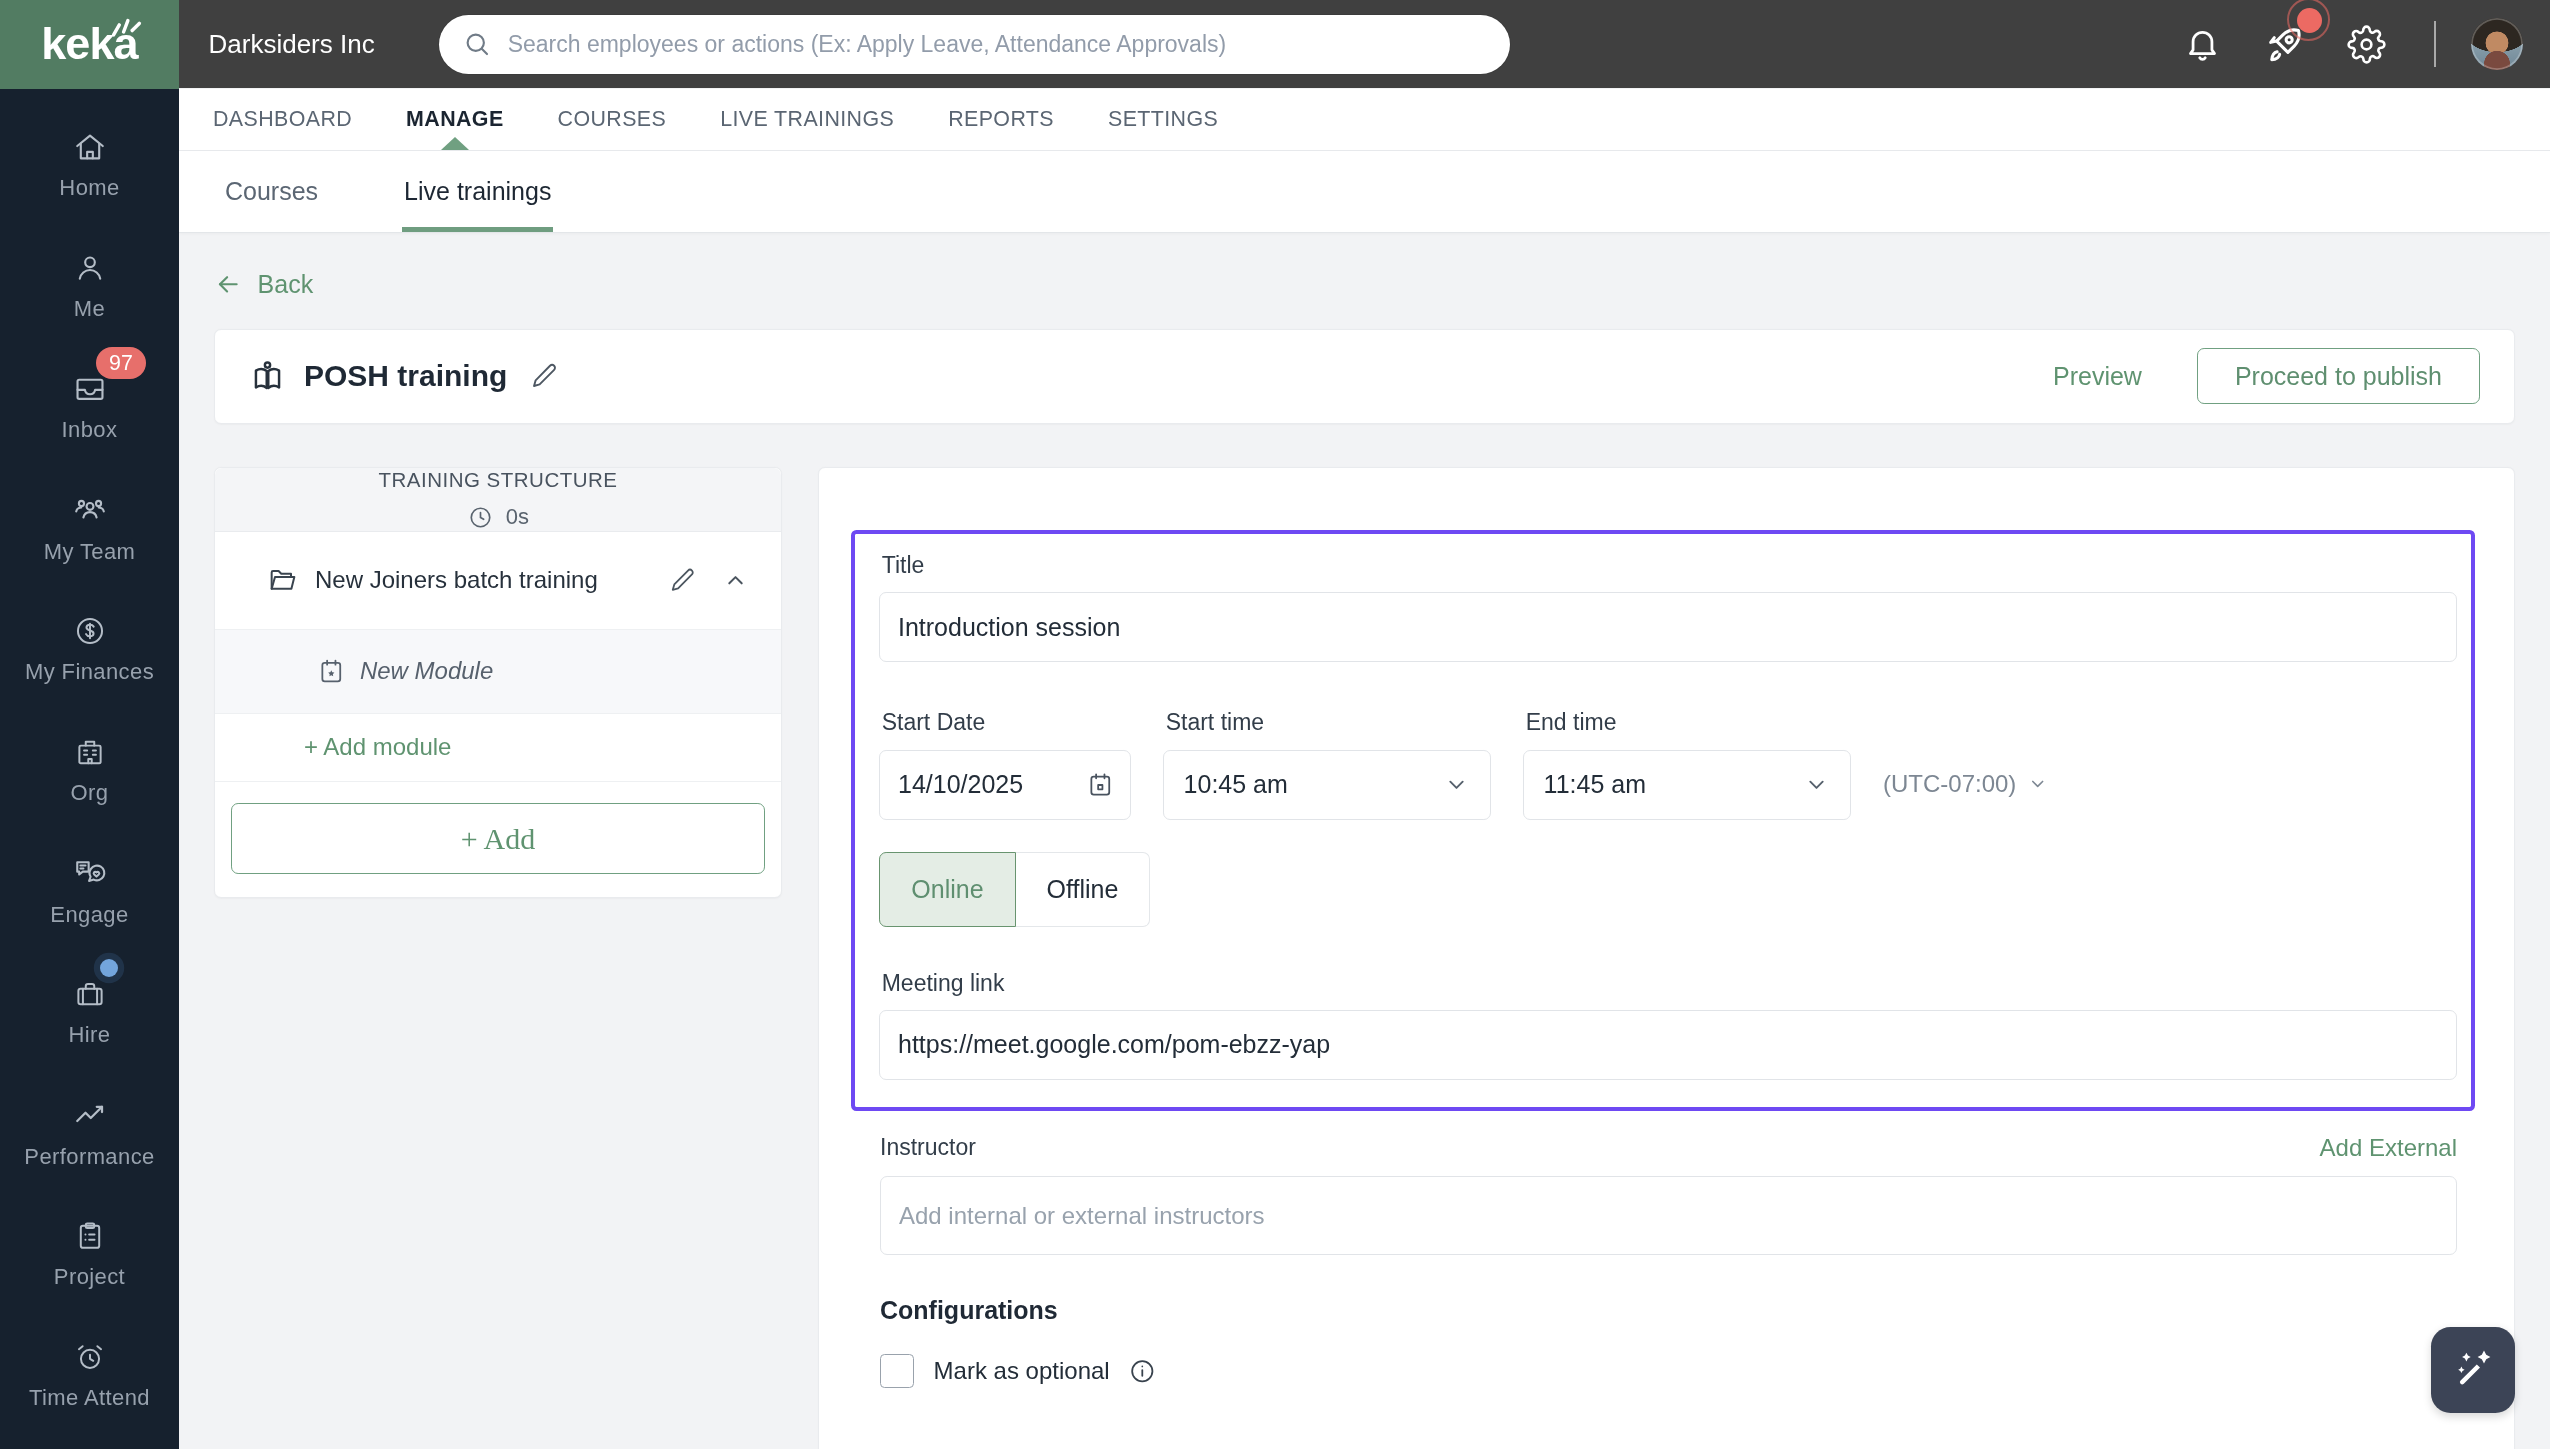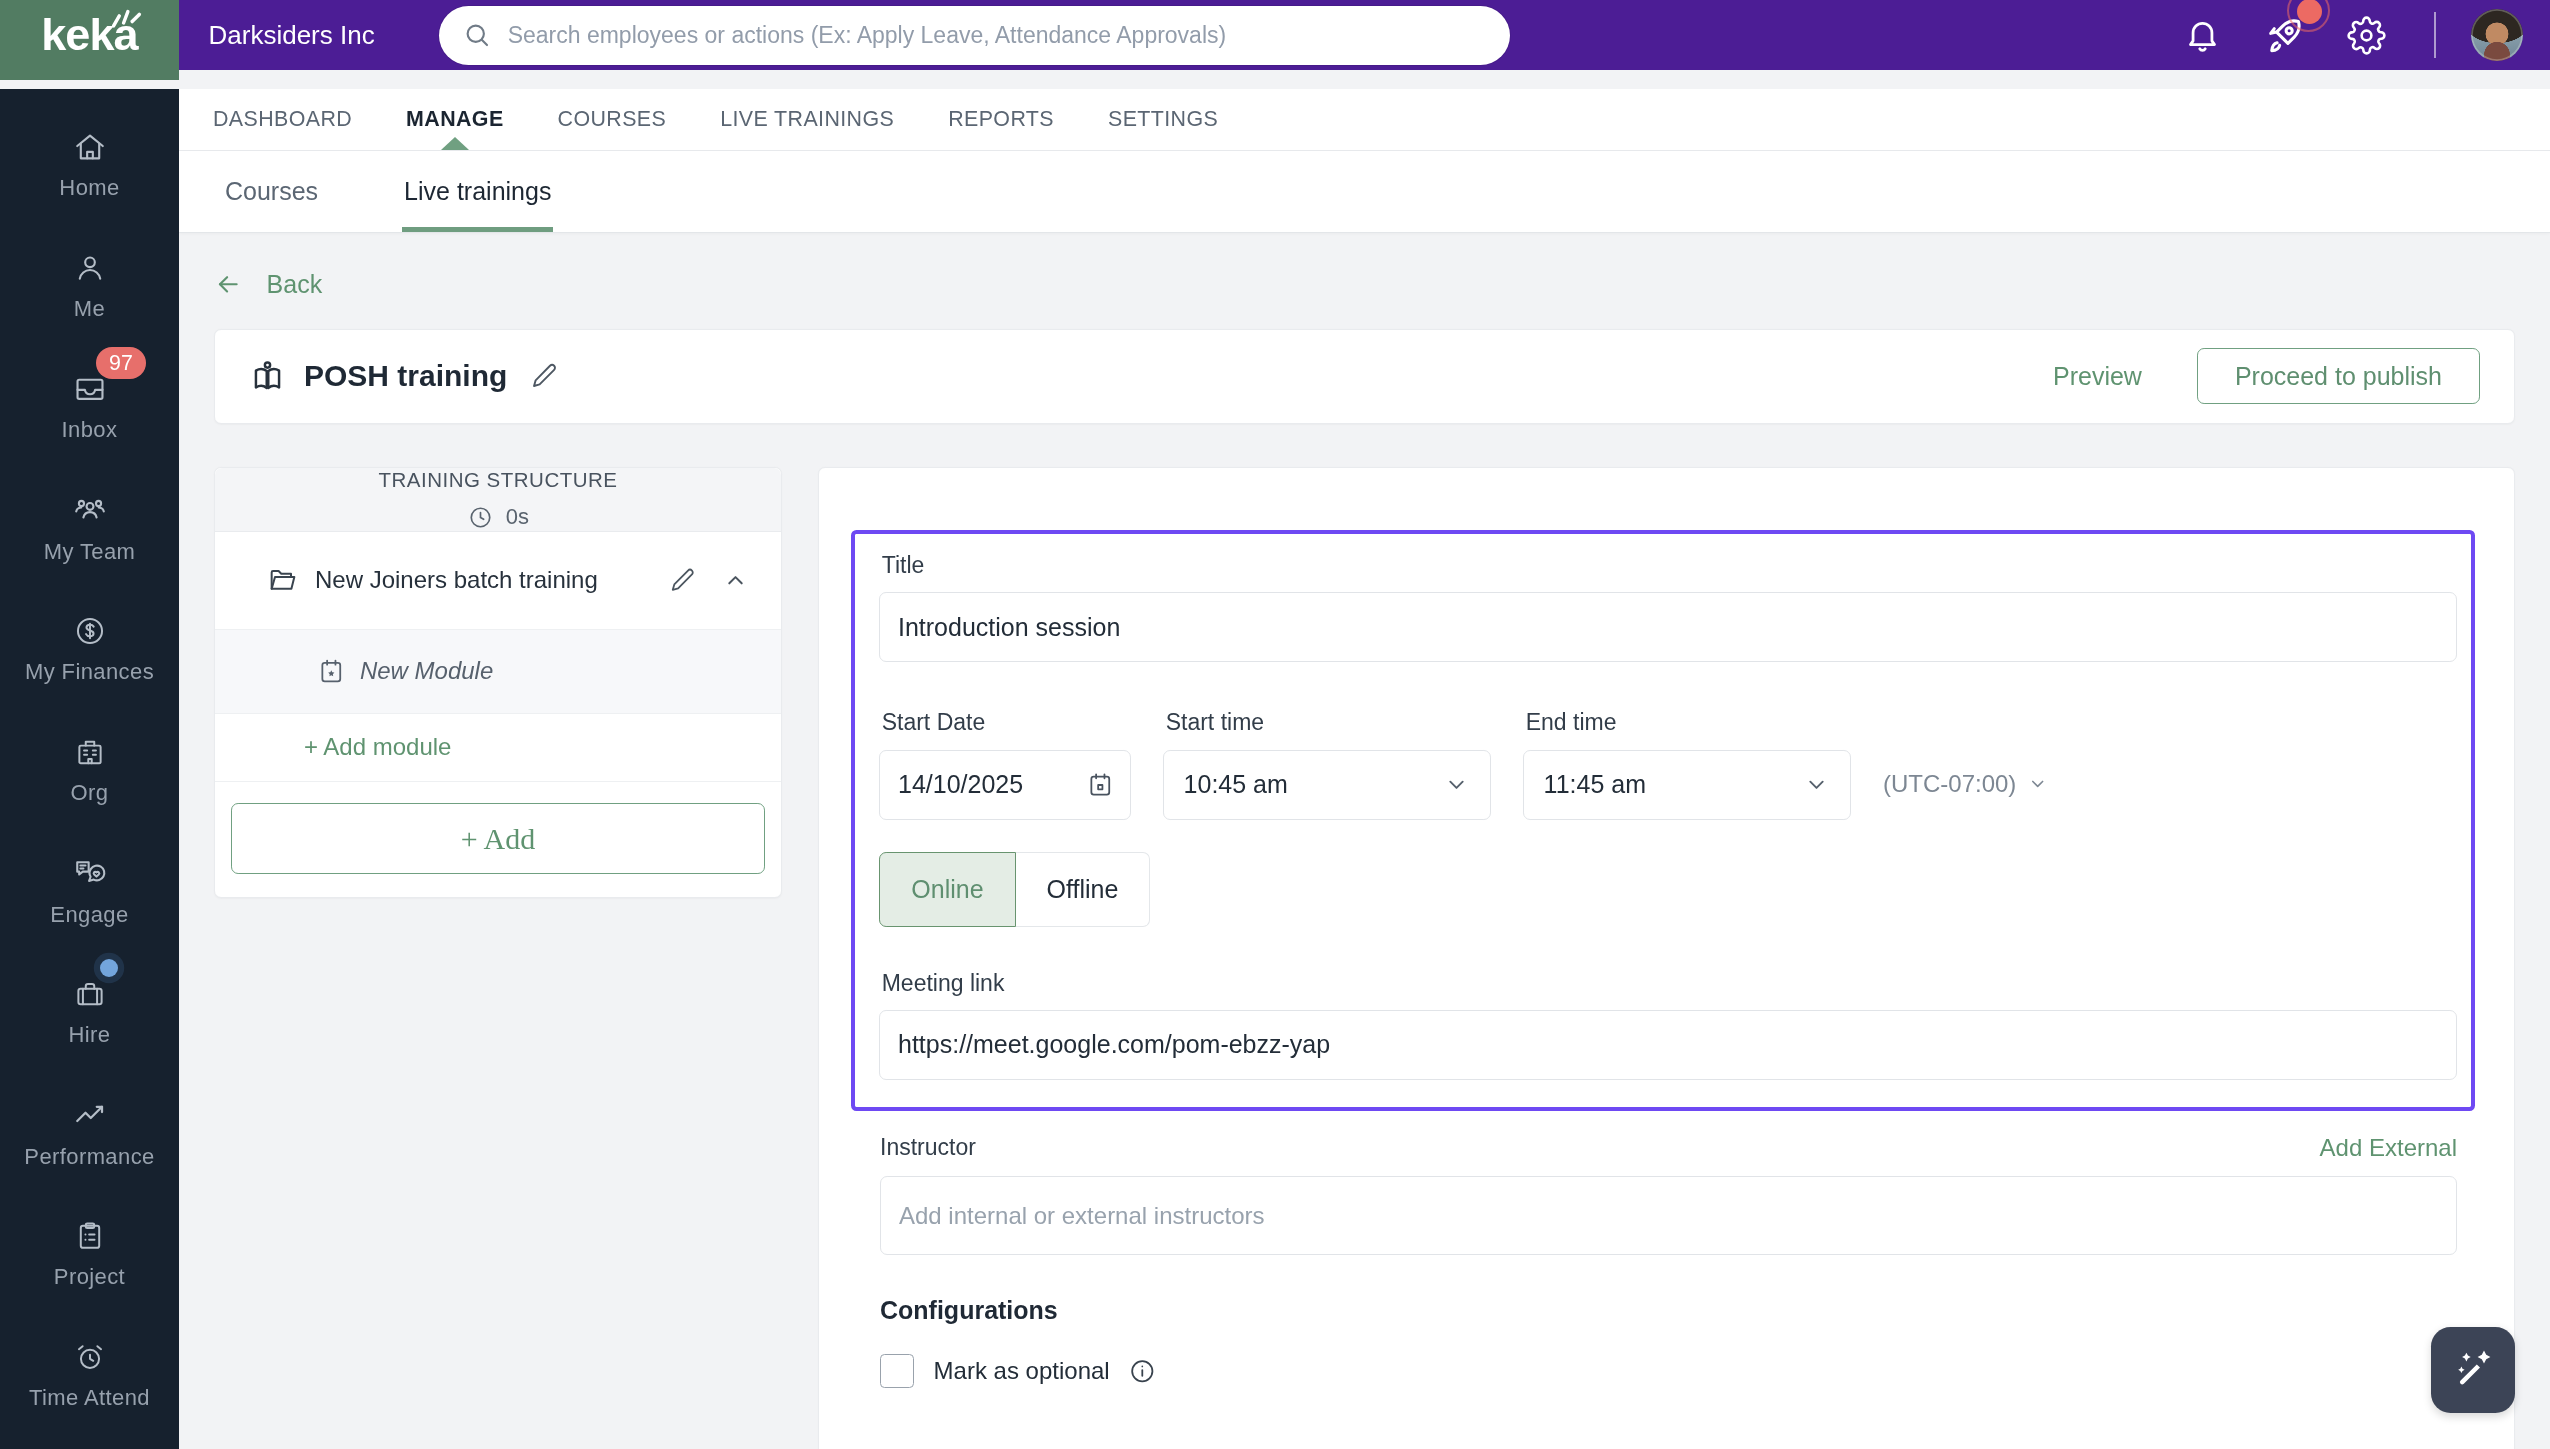--- a/index.html
+++ b/index.html
@@ -1,21 +1,21 @@
 <!DOCTYPE html>
 <html style="font-size:14.3px"><head>
 <meta charset="utf-8">
 <style>
   * { margin:0; padding:0; box-sizing:border-box; }
   html,body { width:2550px; height:1450px; overflow:hidden; }
   body { font-family:"Liberation Sans","DejaVu Sans",sans-serif; background:#f2f3f5; color:#222c37; position:relative; }
   svg { display:block; }
 
   
-  .topbar { position:absolute; top:0; left:0; width:100%; height:70px; background:#4c1d95; display:flex; align-items:center; z-index:30; }
+  .topbar { position:absolute; top:0; left:0; width:100%; height:88px; background:#404040; display:flex; align-items:center; z-index:30; }
   .logo-block { width:179px; height:89px; background:#527c62; display:flex; align-items:center; justify-content:center; position:relative; flex:none; }
   .logo-text { color:#fff; font-size:45px; font-weight:bold; letter-spacing:-0.9px; }
   .logo-spark { position:absolute; top:12.5px; right:36px; }
   .company-name { color:#fff; font-size:26px; margin-left:29.5px; font-weight:400; white-space:nowrap; }
   .searchbar { margin-left:64px; width:1071px; height:59px; background:#fff; border-radius:30px; display:flex; align-items:center; padding:0 10.7px 0 23px; box-shadow:0 0 0 0.9px rgba(0,0,0,.07); }
   .searchbar svg { flex:none; color:#707b87; }
   .searchbar input { border:none; outline:none; flex:1; margin-left:16px; font-size:23px; color:#3a4450; font-family:inherit; background:transparent; }
   .searchbar input::placeholder { color:#929caa; }
   .top-actions { margin-left:auto; display:flex; align-items:center; padding-right:27px; }
   .top-icon { color:#fff; margin:0 20.5px; position:relative; cursor:pointer; }
@@ -42,21 +42,21 @@
   .navrow { height:62px; background:#fff; border-bottom:0.9px solid #e7e9ec; display:flex; align-items:center; padding-left:34px; }
   .tab { font-size:21.4px; letter-spacing:0.4px; color:#5b6673; margin-right:54px; cursor:pointer; position:relative; height:100%; display:flex; align-items:center; }
   .tab.active { color:#1b2531; font-weight:bold; }
   .tab.active::after { content:""; position:absolute; bottom:0; left:50%; transform:translateX(-50%); border-left:14.3px solid transparent; border-right:14.3px solid transparent; border-bottom:13.4px solid #70a081; }
   .subrow { height:82px; background:#fff; border-bottom:0.9px solid #e3e6e9; display:flex; align-items:stretch; padding-left:46px; box-shadow:0 1.8px 2.7px rgba(0,0,0,.03); }
   .subtab { font-size:25px; color:#5b6673; margin-right:86px; cursor:pointer; display:flex; align-items:center; position:relative; }
   .subtab.active { color:#1d2733; }
   .subtab.active::after { content:""; position:absolute; bottom:0; left:-1.8px; right:-1.8px; height:5.4px; background:#6f9d80; }
 
   .content { padding:0 35px; }
-  .back-link { margin-top:37px; display:inline-flex; align-items:center; gap:24px; color:#5f9370; font-size:25px; cursor:pointer; }
+  .back-link { margin-top:37px; display:inline-flex; align-items:center; gap:15px; color:#5f9370; font-size:25px; cursor:pointer; }
 
   .card { background:#fff; border:0.9px solid #e9ebee; border-radius:7.1px; box-shadow:0 0.9px 1.8px rgba(0,0,0,.03); }
 
   .posh-card { margin-top:27px; height:95px; display:flex; align-items:center; padding:0 34px; }
   .posh-card .title { font-size:30px; font-weight:600; color:#1f2935; margin-left:18px; }
   .posh-card .edit { margin-left:21.4px; color:#4d5762; cursor:pointer; }
   .posh-right { margin-left:auto; display:flex; align-items:center; }
   .preview-link { color:#5f9370; font-size:25px; margin-right:55px; cursor:pointer; }
   .publish-btn { height:56px; padding:0 37px; border:1.8px solid #70a081; border-radius:7.1px; background:#fff; color:#5f8f70; font-size:25px; font-family:inherit; cursor:pointer; }
 

